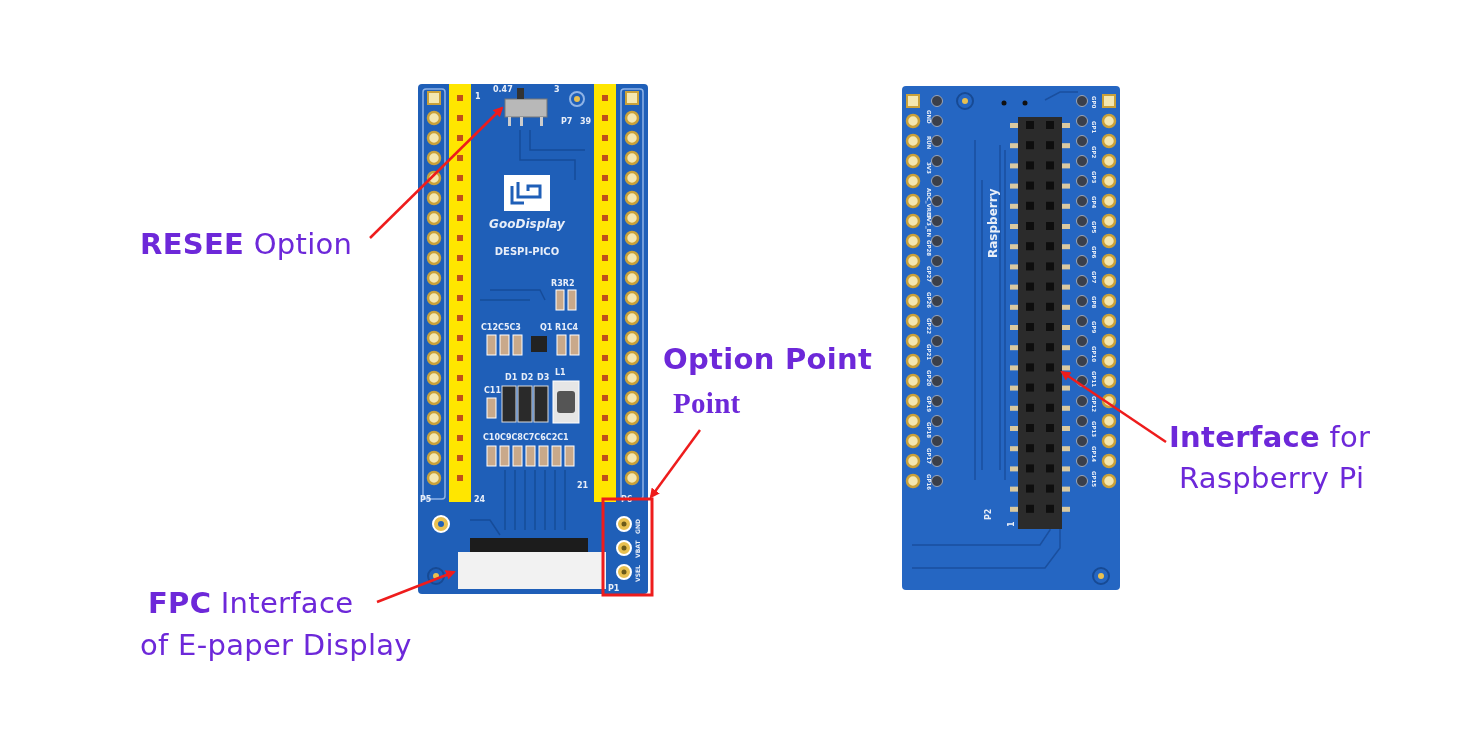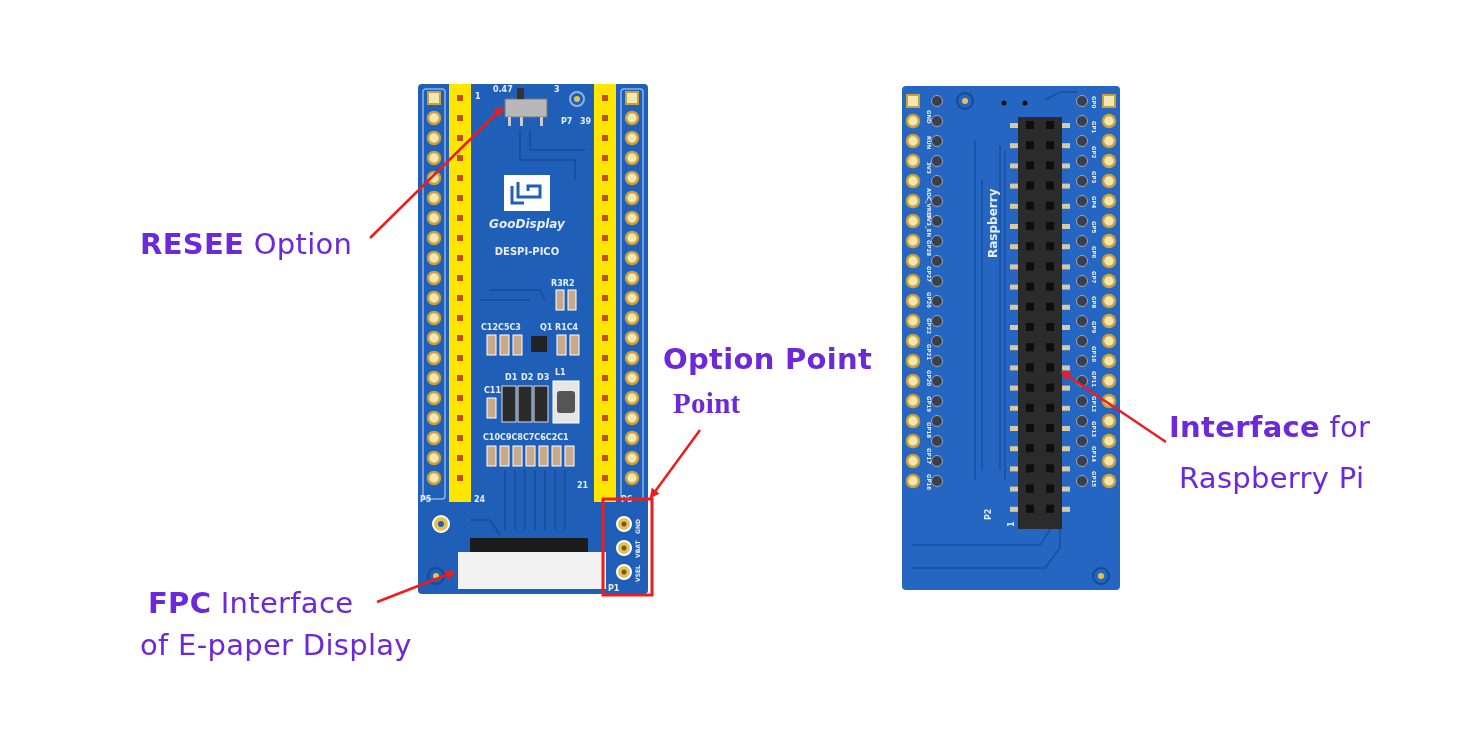--- a/index.html
+++ b/index.html
@@ -447,16 +447,16 @@
 <div class="label" style="left:663px; top:338px;">
   <b>Option</b><b> Point</b>
 </div>
 <div class="label" style="left:673px; top:382px; font-weight:bold;font-family:Liberation Serif, serif;">Point</div>
 
 <div class="label" style="left:140px; top:582px;margin-left:8px;">
   <b>FPC</b><span> Interface</span>
 </div>
 <div class="label" style="left:140px; top:624px;">of E-paper Display</div>
 
-<div class="label" style="left:1169px; top:406px;">
+<div class="label" style="left:1169px; top:416px;">
   <b>Interface</b><span> for</span>
 </div>
 <div class="label" style="left:1179px; top:457px;text-align:center;">Raspberry Pi</div>
 
 </body></html>

